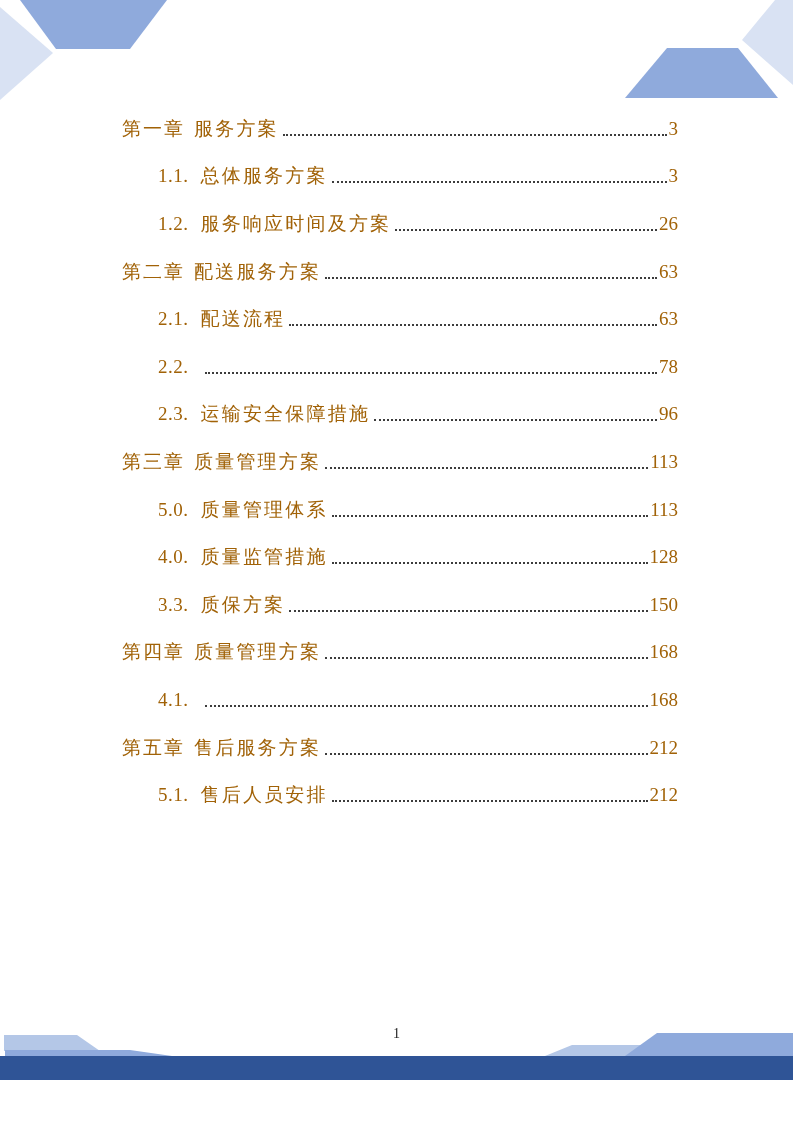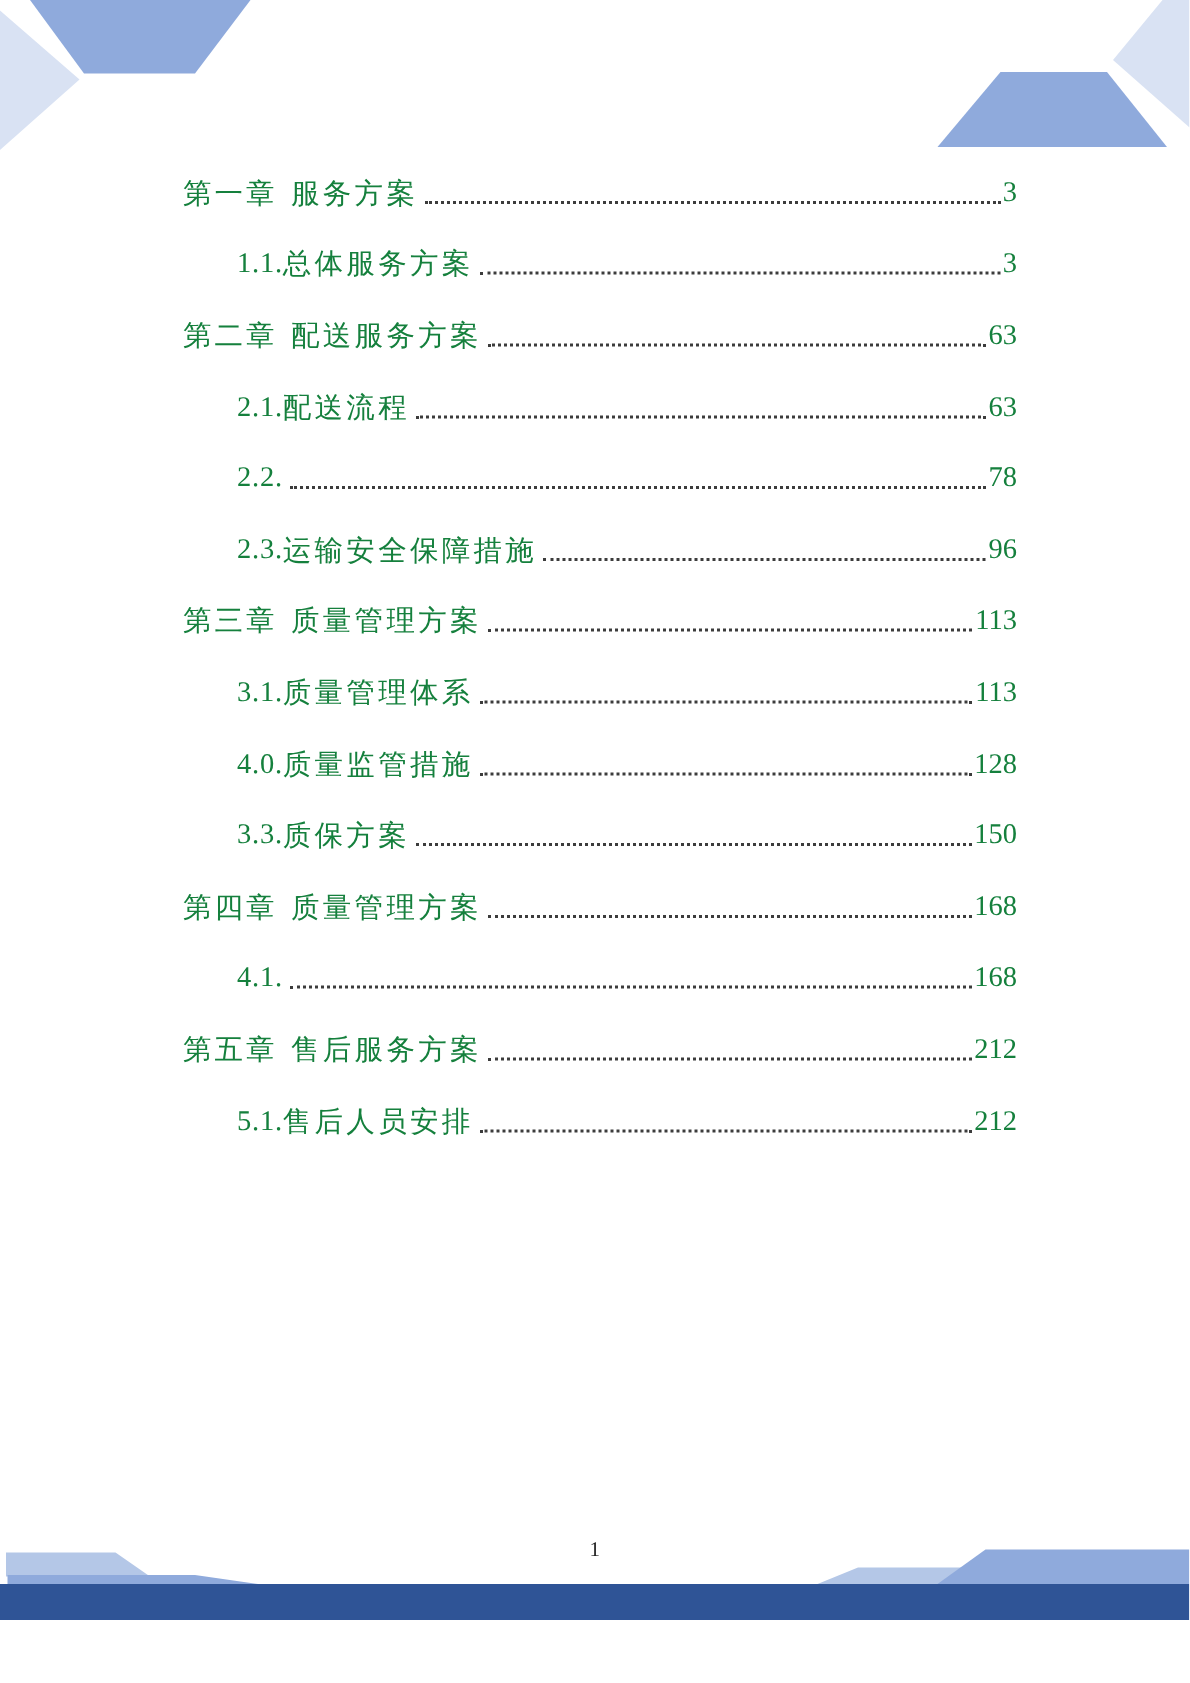--- a/index.html
+++ b/index.html
@@ -18,25 +18,25 @@
 
   .toc {
     position: absolute;
     top: 105px; left: 122px; width: 556px;
   }
   .toc-row {
     height: 47.6px;
     display: flex;
     align-items: center;
     font-size: 19px;
-    color: #15803d;
+    color: #a16207;
     white-space: nowrap;
   }
   .toc-row.level-2 { padding-left: 36px; }
-  .toc-entry-number { letter-spacing: 0.5px; flex: 0 0 auto; }
+  .toc-entry-number { margin-right: 12px; letter-spacing: 0.5px; flex: 0 0 auto; }
   .level-1 .toc-entry-number { letter-spacing: 2px; margin-right: 9px; }
   .toc-entry-title { letter-spacing: 2.2px; flex: 0 0 auto; }
   .leader {
     flex: 1 1 auto;
     height: 0;
     border-bottom: 2.5px dotted #3c3c3c;
     margin: 0 2px 0 4px;
     transform: translateY(6px);
     min-width: 12px;
   }
@@ -68,20 +68,26 @@
         <span class="toc-entry-title">服务方案</span>
         <span class="leader"></span>
         <span class="toc-entry-page">3</span>
       </div>
       <div class="toc-row level-2">
         <span class="toc-entry-number">1.1.</span>
         <span class="toc-entry-title">总体服务方案</span>
         <span class="leader"></span>
         <span class="toc-entry-page">3</span>
       </div>
+      <div class="toc-row level-2">
+        <span class="toc-entry-number">1.2.</span>
+        <span class="toc-entry-title">服务响应时间及方案</span>
+        <span class="leader"></span>
+        <span class="toc-entry-page">26</span>
+      </div>
       <div class="toc-row level-1">
         <span class="toc-entry-number">第二章</span>
         <span class="toc-entry-title">配送服务方案</span>
         <span class="leader"></span>
         <span class="toc-entry-page">63</span>
       </div>
       <div class="toc-row level-2">
         <span class="toc-entry-number">2.1.</span>
         <span class="toc-entry-title">配送流程</span>
         <span class="leader"></span>
@@ -98,21 +104,21 @@
         <span class="leader"></span>
         <span class="toc-entry-page">96</span>
       </div>
       <div class="toc-row level-1">
         <span class="toc-entry-number">第三章</span>
         <span class="toc-entry-title">质量管理方案</span>
         <span class="leader"></span>
         <span class="toc-entry-page">113</span>
       </div>
       <div class="toc-row level-2">
-        <span class="toc-entry-number">3.1.</span>
+        <span class="toc-entry-number">5.0.</span>
         <span class="toc-entry-title">质量管理体系</span>
         <span class="leader"></span>
         <span class="toc-entry-page">113</span>
       </div>
       <div class="toc-row level-2">
         <span class="toc-entry-number">4.0.</span>
         <span class="toc-entry-title">质量监管措施</span>
         <span class="leader"></span>
         <span class="toc-entry-page">128</span>
       </div>

